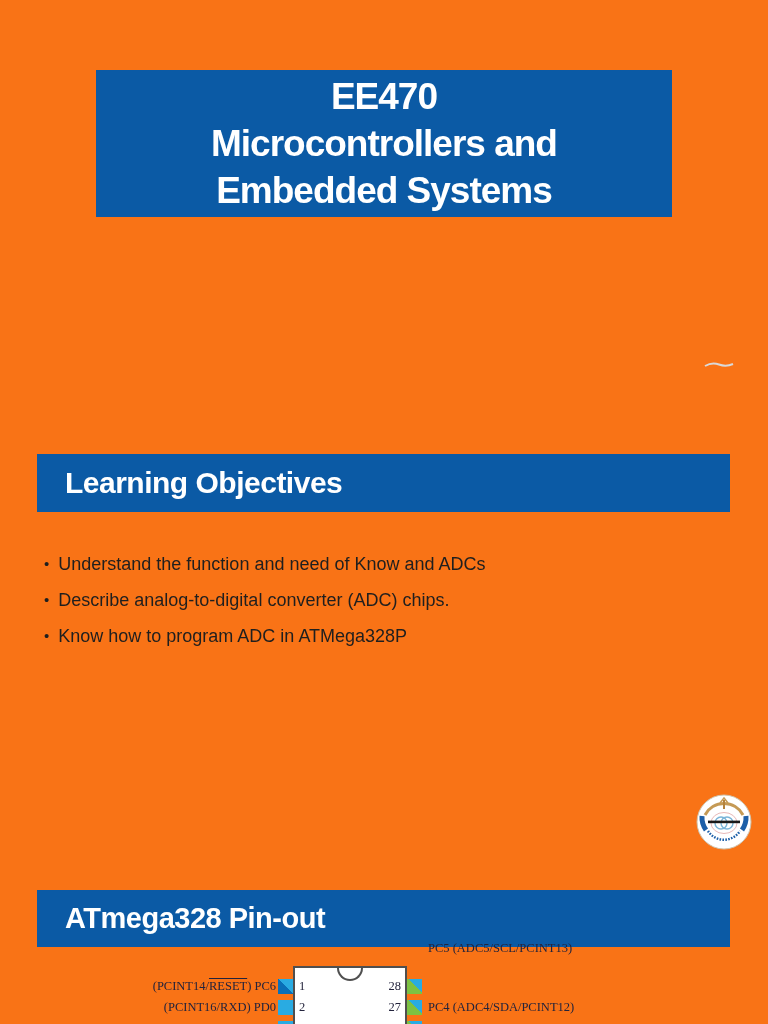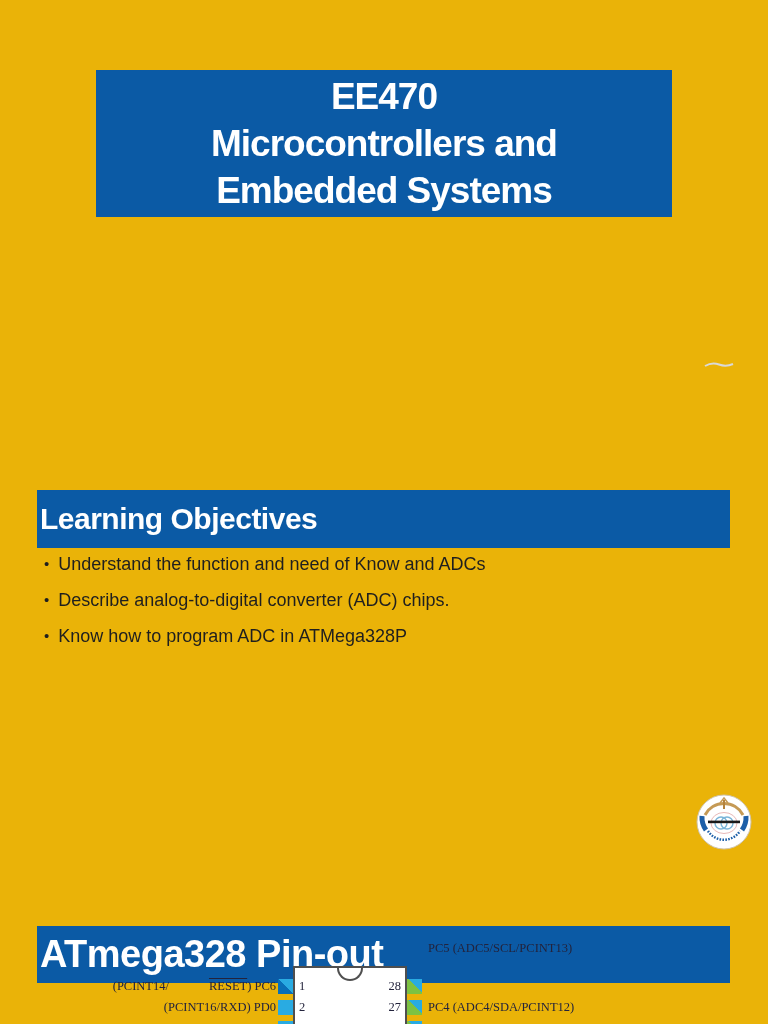--- a/index.html
+++ b/index.html
@@ -1,36 +1,36 @@
 <!DOCTYPE html>
 <html style="--accent-blue: #0b5aa5; --pin-cyan: #29abe2; --pin-dark-blue: #0a6fb7; --pin-green: #7dc242; --chip-border: #4f4f4f; --serif-text: #23233c;"><head>
 <meta charset="utf-8">
 <style>
   html,body{margin:0;padding:0;background:#e8e8e8;}
   #page{
-    position:relative;width:768px;height:1024px;background:#eab308;
+    position:relative;width:768px;height:1024px;background:#f97316;
     overflow:hidden;font-family:"Liberation Sans",sans-serif;
   }
   
   .blue{background:var(--accent-blue,#0b5aa5);}
   #title-box{
     position:absolute;left:96px;top:70px;width:576px;height:147px;
     display:flex;align-items:center;justify-content:center;text-align:center;
   }
   #title-box .title-lines{
     color:#fff;font-weight:700;font-size:37px;line-height:47px;
     letter-spacing:-1px;white-space:pre-line;
   }
   .section-bar{
     position:absolute;left:37px;width:693px;color:#fff;font-weight:700;
-    letter-spacing:-0.5px;box-sizing:border-box;padding-left:3px;
-    display:flex;align-items:center;margin-top:36px;
+    letter-spacing:-0.5px;box-sizing:border-box;padding-left:28px;
+    display:flex;align-items:center;
   }
   #objectives-bar{top:454px;height:58px;font-size:30px;}
-  #pinout-bar{top:890px;height:57px;font-size:38px;}
+  #pinout-bar{top:890px;height:57px;font-size:29px;}
   
   #bullet-list{
     position:absolute;left:44px;top:546px;width:680px;margin:0;padding:0;
     list-style:none;
   }
   #bullet-list li{
     display:flex;align-items:flex-start;line-height:36px;font-size:18px;
     color:#1f1f1f;
   }
   #bullet-list .dot{font-size:15px;margin-right:9px;line-height:36px;color:#1f1f1f;}
@@ -57,21 +57,21 @@
     background:linear-gradient(45deg,var(--pin-green,#7dc242) 55%,var(--pin-cyan,#29abe2) 55%);
   }
   .pin-text{
     position:absolute;font-family:"Liberation Serif",serif;font-size:12.5px;
     line-height:15px;color:var(--serif-text,#23233c);white-space:nowrap;
   }
   .pin-num{width:30px;}
   .pin-num.right{text-align:right;}
   .pin-label-left{width:236px;text-align:right;left:40px;}
   .pin-label-right{left:428px;width:310px;text-align:left;}
-  .ov{text-decoration:overline;margin-left:40px;}
+  .ov{text-decoration:overline;}
 </style>
 </head>
 <body>
 
 <div id="page">
 
   <div id="title-box" class="blue">
     <div class="title-lines">EE470
 Microcontrollers and
 Embedded Systems</div>

